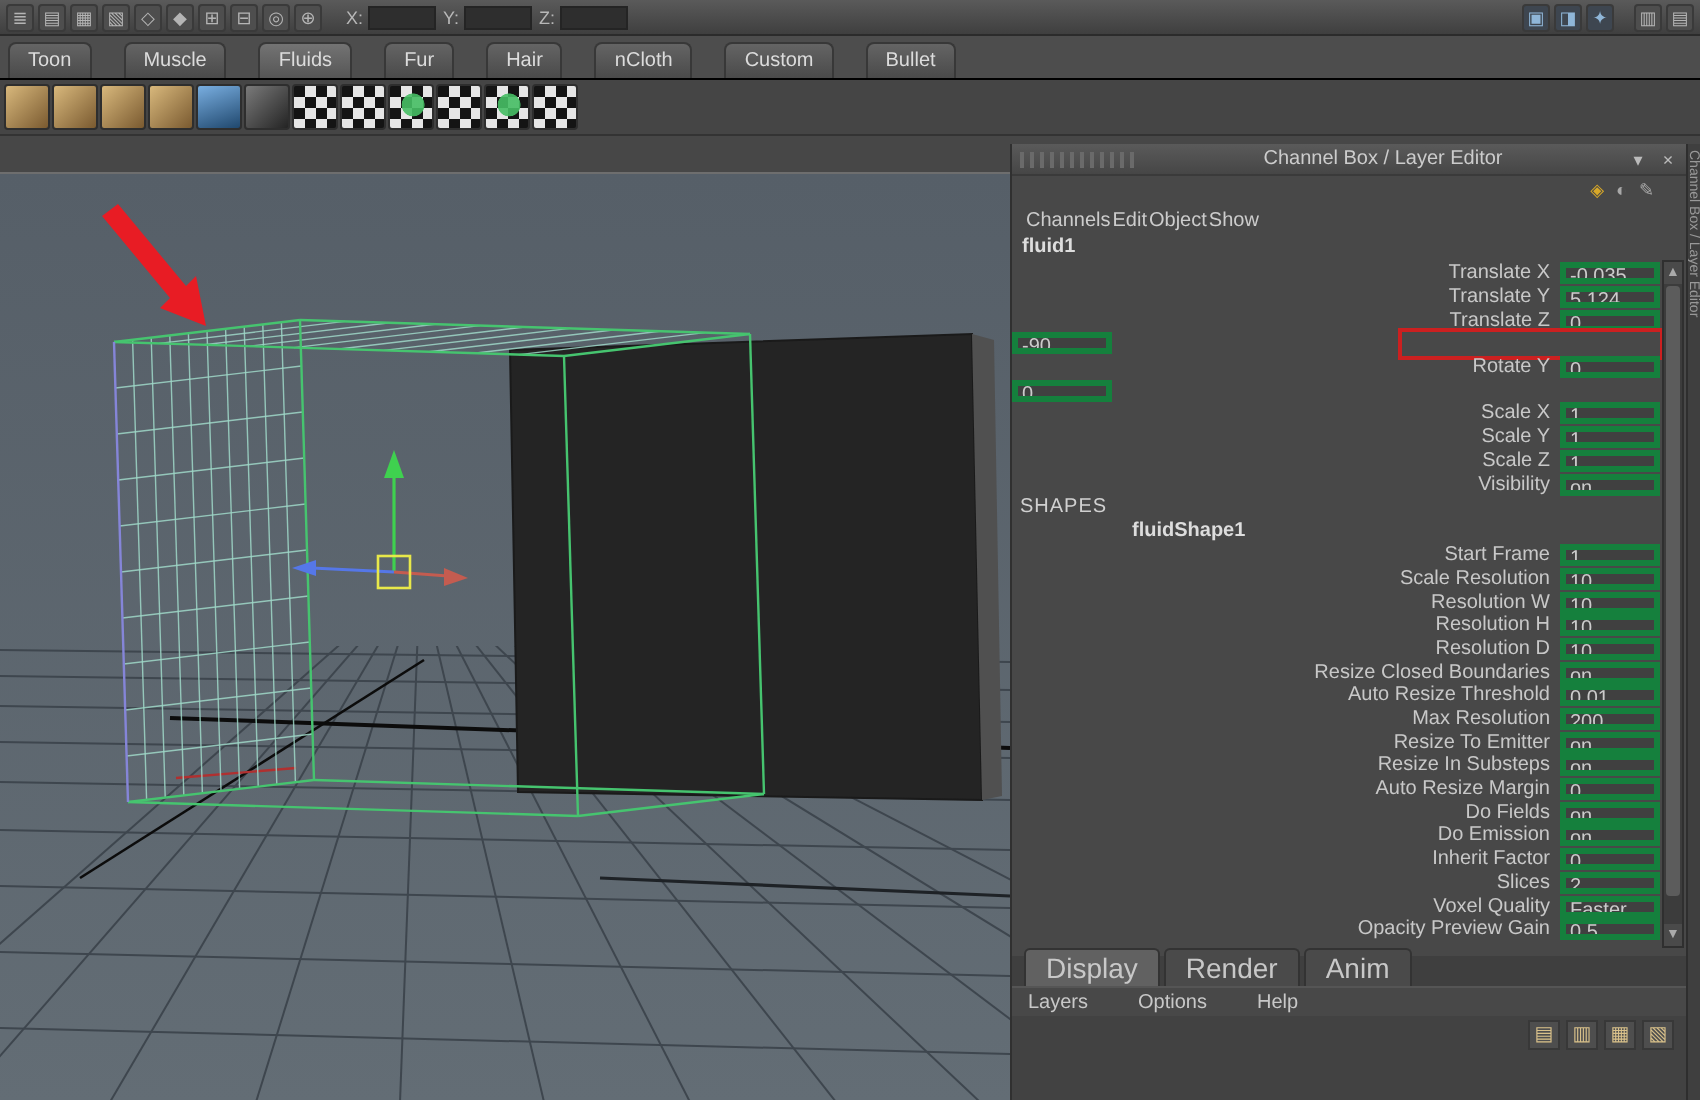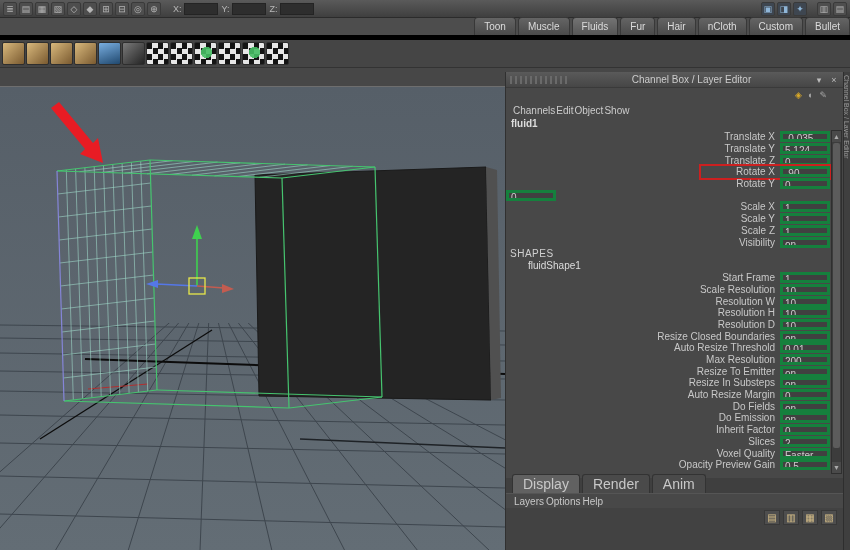--- a/index.html
+++ b/index.html
@@ -15,21 +15,21 @@
     color:#b5b5b5; background:#4e4e4e; border:1px solid #3a3a3a; border-radius:2px; }
   .sb-group.blue .sb-icon { color:#8fb6d8; background:#3e4650; }
   .sb-fields { display:flex; gap:4px; margin-left:10px; align-items:center; }
   .sb-field { display:flex; align-items:center; gap:2px; font-size:9px; color:#b8b8b8; }
   .sb-input { display:inline-block; width:34px; height:12px; background:#2e2e2e; border:1px solid #242424; }
   .sb-spacer { flex:1; }
   .sb-group.far { margin-left:8px; }
 
   
   .shelf-tabs { position:absolute; top:18px; left:0; width:850px; height:22px; background:#4d4d4d;
-    border-bottom:5px solid #000000; display:flex; align-items:flex-end; padding-left:4px; gap:2px;justify-content:flex-end; }
+    border-bottom:1px solid #000000; display:flex; align-items:flex-end; padding-left:4px; gap:16px; }
   .shelf-tab { font-size:10px; color:#dcdcdc; background:linear-gradient(#646464,#4a4a4a);
     padding:3px 9px; border:1px solid #383838; border-bottom:none; border-radius:4px 4px 0 0; }
   .shelf-tab.active { background:linear-gradient(#737373,#565656); }
 
   
   .shelf-icons { position:absolute; top:40px; left:0; width:850px; height:28px; background:#454545;
     border-bottom:1px solid #333; display:flex; align-items:center; padding-left:2px; gap:1px; }
   .shelf-icon { width:23px; height:23px; border:1px solid #2e2e2e; border-radius:2px; }
   .shelf-icon.tan  { background:linear-gradient(135deg,#d8b87c,#7a5a30); }
   .shelf-icon.blue { background:linear-gradient(160deg,#79aee0,#20486e); }
@@ -67,37 +67,37 @@
   .object-name { height:13px; font-size:10px; font-weight:bold; color:#dddddd; padding-left:5px; }
 
   .rows { padding-right:13px; }
   .chan-row { height:11.7px; display:flex; align-items:center; font-size:10px; position:relative; }
   .chan-label { flex:1; text-align:right; padding-right:5px; color:#c8c8c8; white-space:nowrap; overflow:hidden; }
   .chan-value { width:50px; height:11px; line-height:10px; padding-left:2px; font-size:10px;
     color:#cccccc; background:#404040; border:3px solid #15803d; white-space:nowrap; overflow:hidden; }
   .chan-row.highlight::after { content:""; position:absolute; left:193px; right:-2px; top:-2px; bottom:-2px;
     border:2px solid #cc2020; pointer-events:none; }
   .section-label { height:12px; font-size:10px; color:#d0d0d0; padding-left:4px; letter-spacing:0.5px; }
-  .shape-name { height:12px; font-size:10px; font-weight:normal; color:#dddddd; padding-left:22px; }
+  .shape-name { height:12px; font-size:10px; font-weight:bold; color:#dddddd; padding-left:22px;margin-left:38px; }
 
   .scrollbar { position:absolute; top:58px; right:1px; width:11px; height:344px;
     background:#3c3c3c; border:1px solid #2f2f2f; }
   .sb-arrow { height:11px; font-size:7px; line-height:11px; text-align:center; color:#aaa; background:#4a4a4a; }
   .sb-arrow.down { position:absolute; bottom:0; left:0; right:0; }
   .sb-thumb { position:absolute; top:12px; left:1px; right:1px; height:305px;
     background:#5c5c5c; border-radius:2px; }
 
   
   .bottom-tabs { position:absolute; top:406px; left:0; right:0; height:15px; background:#3f3f3f;
     display:flex; align-items:flex-end; padding-left:6px; gap:2px; }
   .b-tab { font-size:14px; color:#c8c8c8; padding:1px 10px; background:#4a4a4a;
     border:1px solid #333; border-bottom:none; border-radius:3px 3px 0 0; }
   .b-tab.active { background:#616161; }
   .bottom-menus { position:absolute; top:421px; left:0; right:0; height:15px; background:#484848;
-    border-top:1px solid #555; display:flex; gap:2px; align-items:center; padding-left:8px;
+    border-top:1px solid #555; display:flex; gap:25px; align-items:center; padding-left:8px;
     font-size:10px; color:#c8c8c8; }
   .layers-area { position:absolute; top:436px; left:0; right:0; bottom:0; background:#424242; }
   .layer-icons { position:absolute; top:2px; right:6px; display:flex; gap:3px; }
   .layer-icon { width:16px; height:15px; font-size:10px; line-height:14px; text-align:center;
     color:#d8c08a; background:#4e4e4e; border:1px solid #383838; }
 
   
   .side-strip { position:absolute; left:843px; top:72px; width:7px; height:478px;
     background:#3f3f3f; border-left:1px solid #2e2e2e; overflow:hidden; }
   .side-strip span { writing-mode:vertical-rl; font-size:7px; color:#999; white-space:nowrap;
@@ -311,21 +311,20 @@
   </div>
       <div class="chan-row">
     <span class="chan-label">Translate Y</span>
     <span class="chan-value">5.124</span>
   </div>
       <div class="chan-row">
     <span class="chan-label">Translate Z</span>
     <span class="chan-value">0</span>
   </div>
       <div class="chan-row highlight">
-    <span class="chan-label">Rotate X</span>
     <span class="chan-value">-90</span>
   </div>
       <div class="chan-row">
     <span class="chan-label">Rotate Y</span>
     <span class="chan-value">0</span>
   </div>
       <div class="chan-row">
     <span class="chan-value">0</span>
   </div>
       <div class="chan-row">

